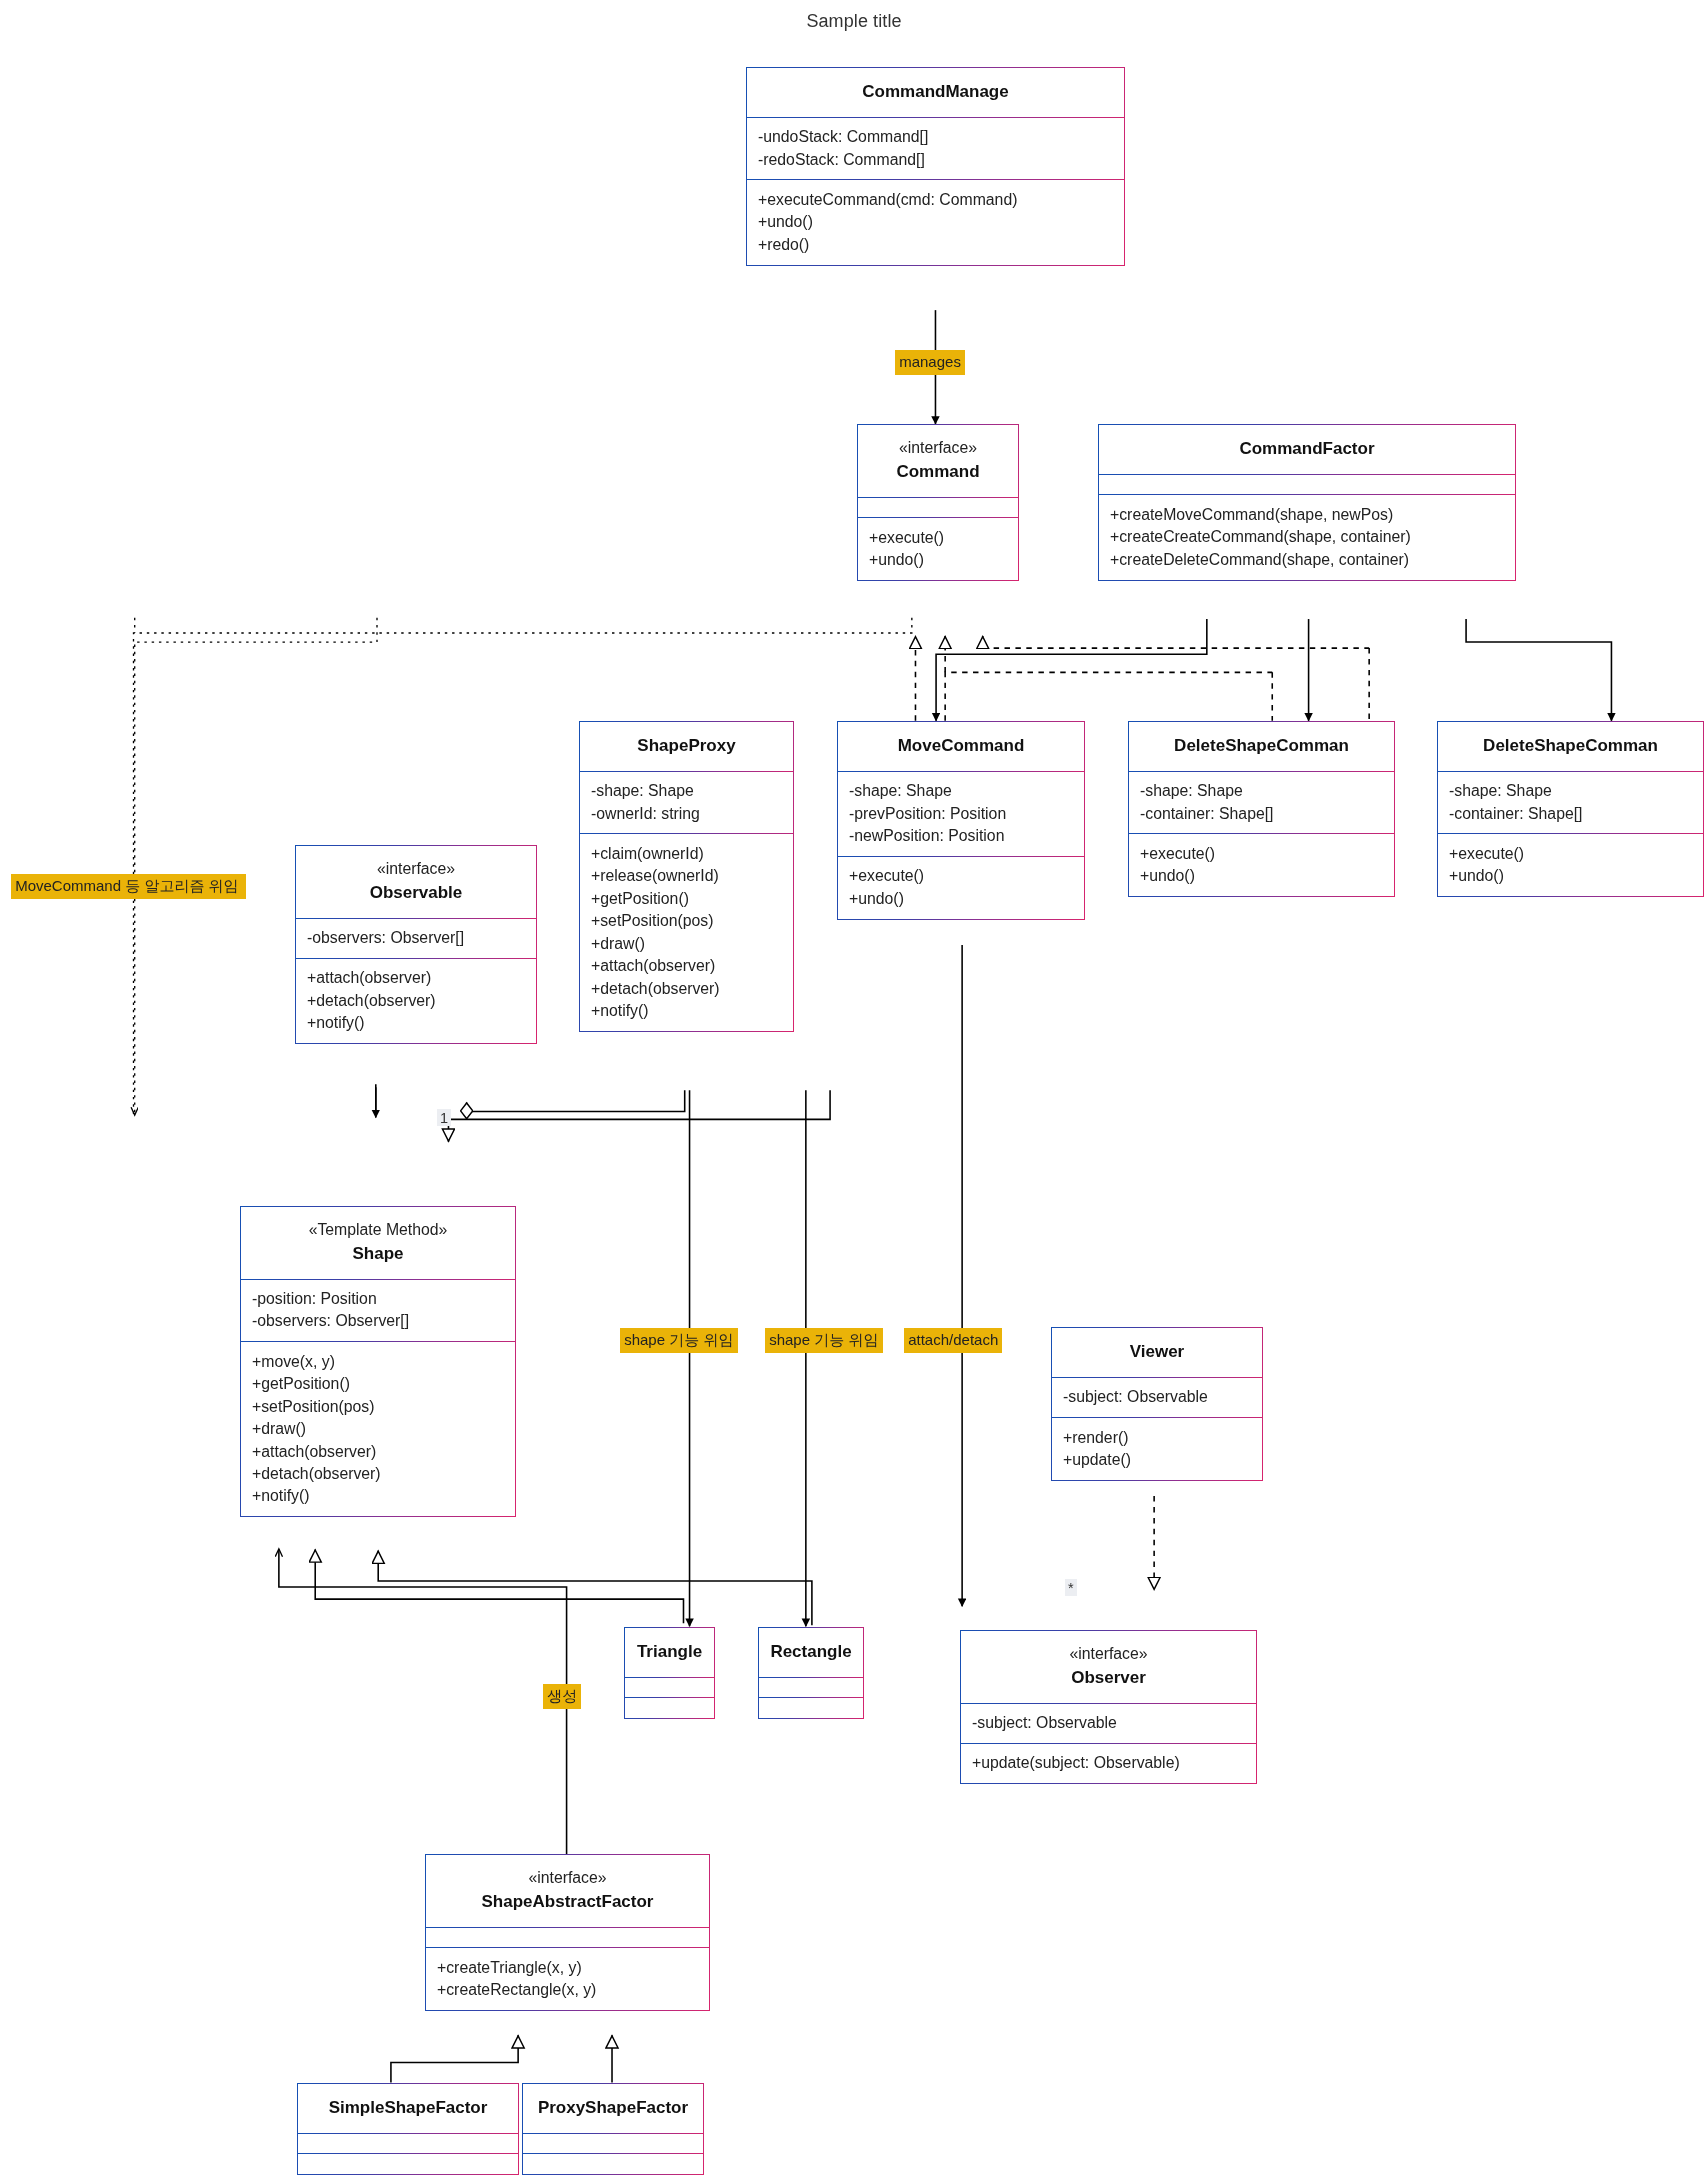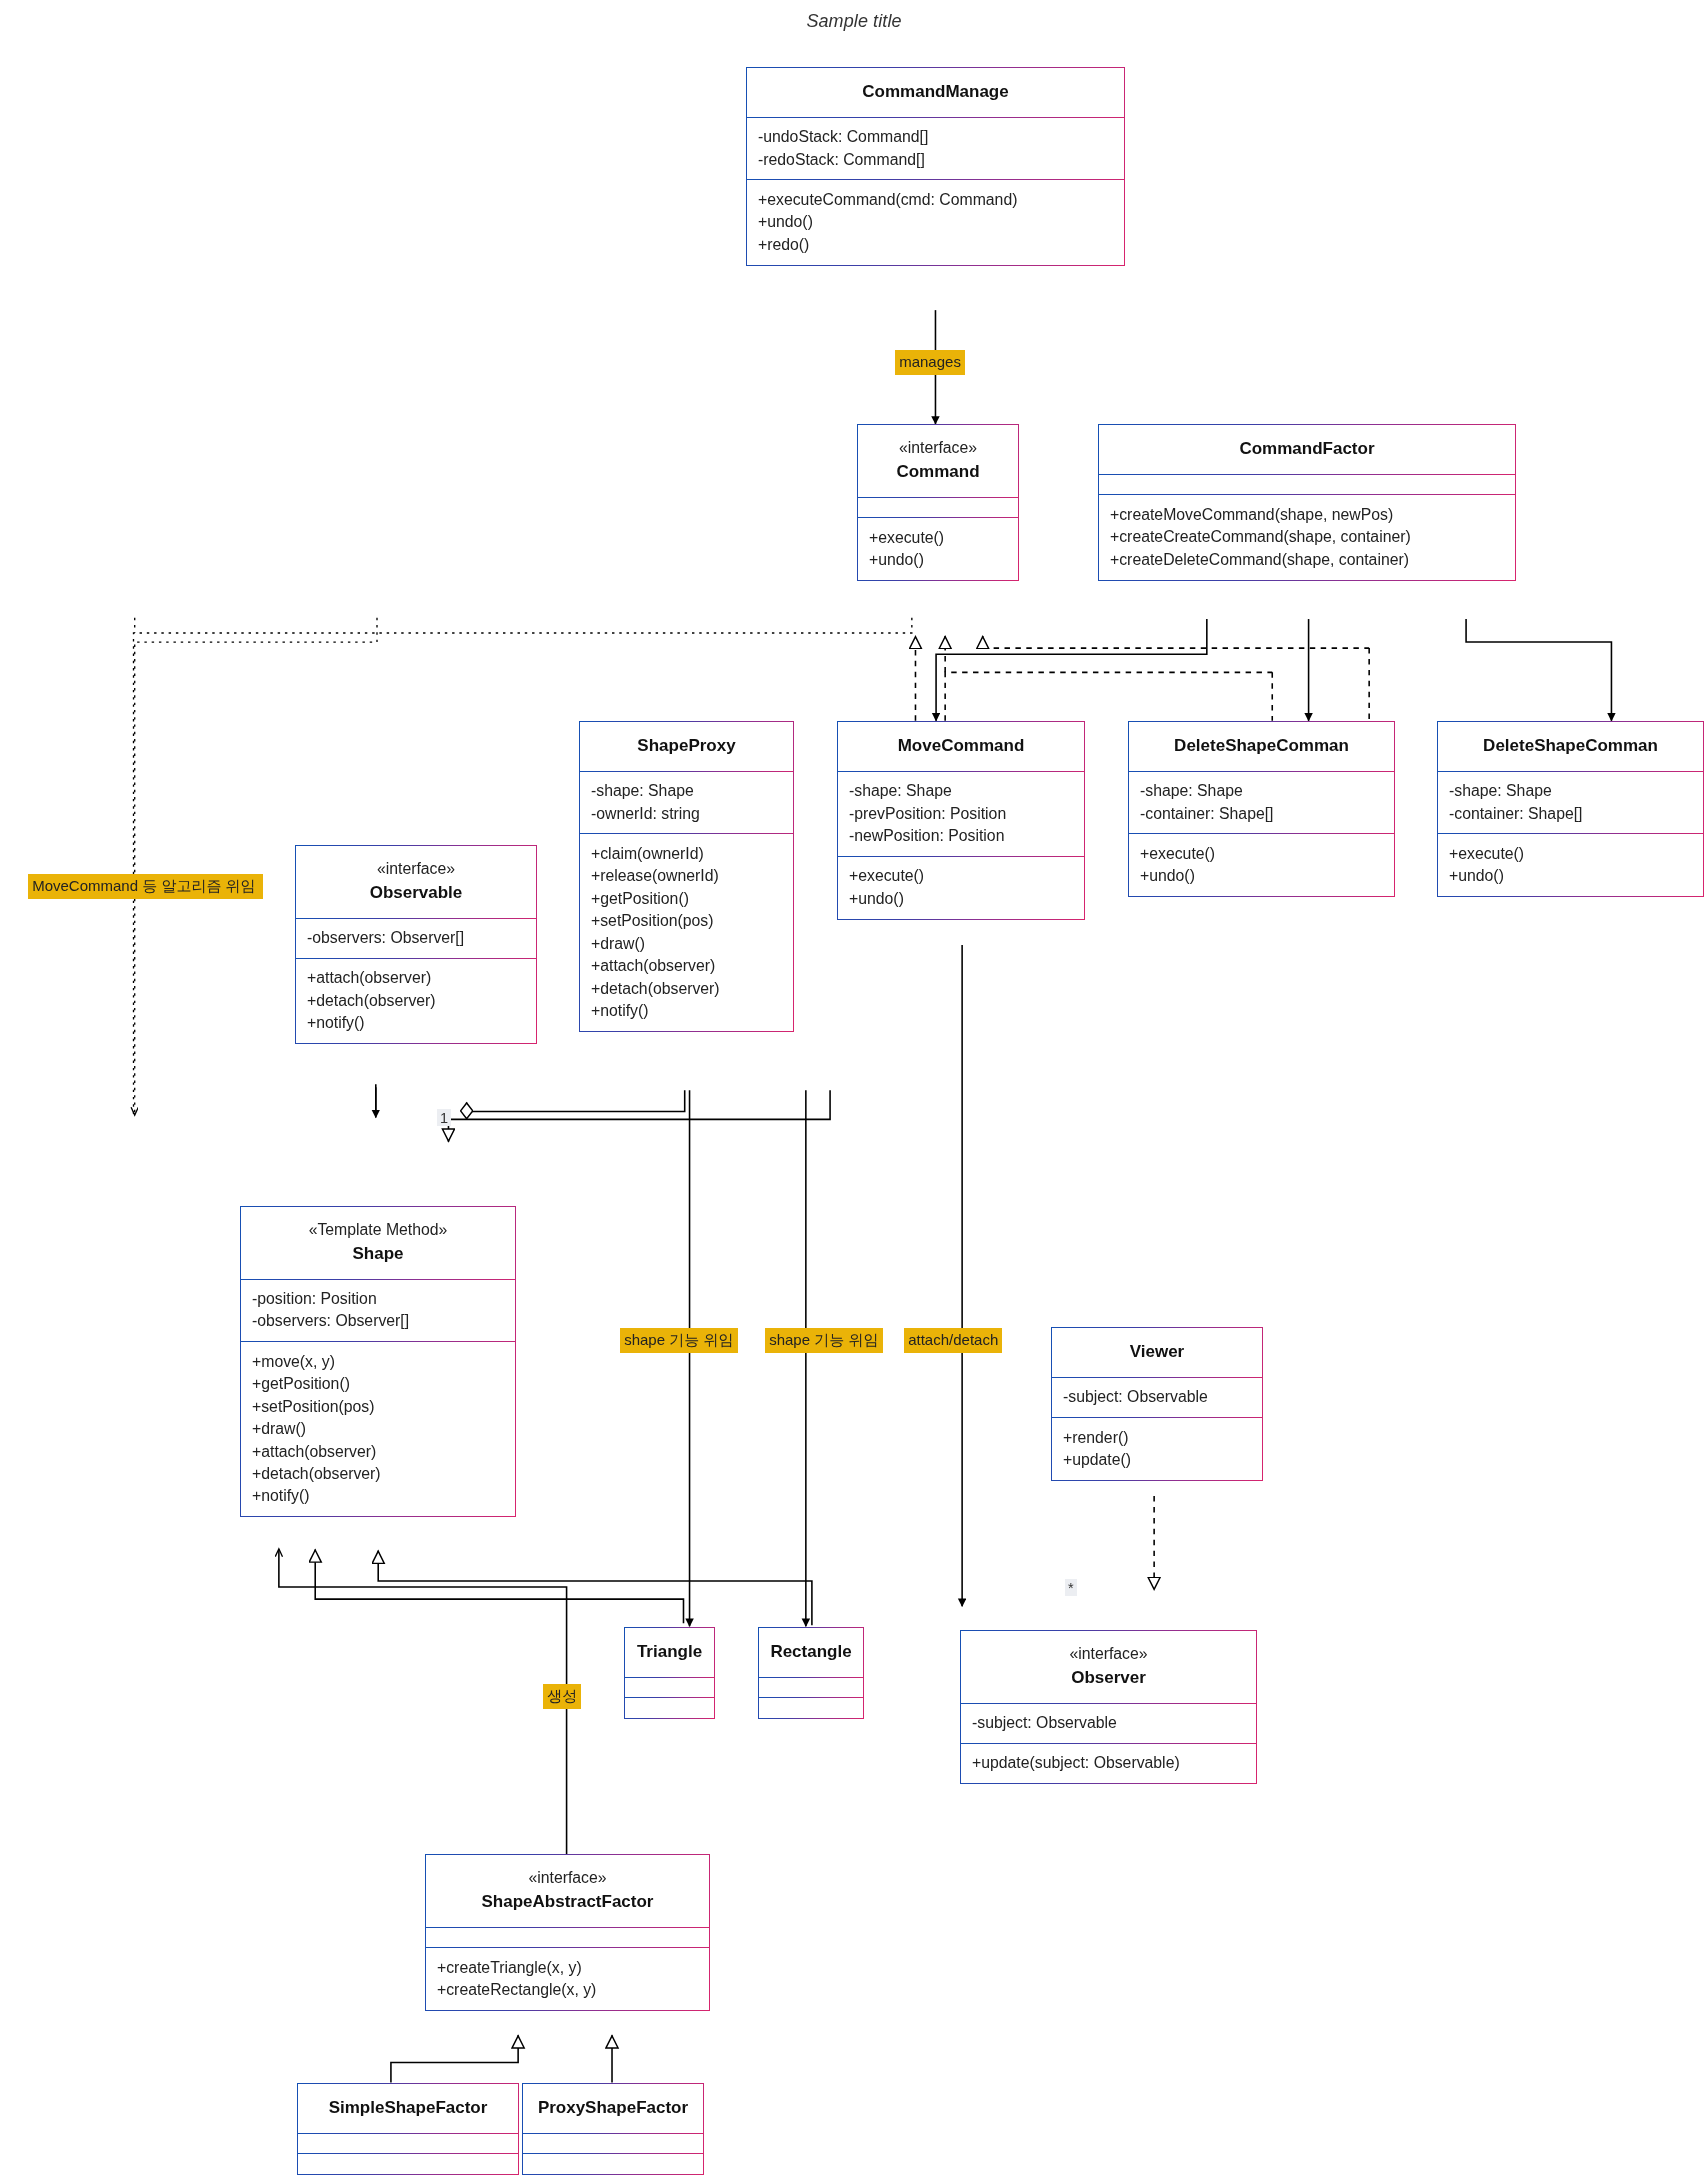--- a/index.html
+++ b/index.html
@@ -15,21 +15,20 @@
 
   
   #diagram-title {
     position:absolute;
     left:0; top:11px;
     width:1708px;
     text-align:center;
     font-size:18px;
     color:#333333;
     letter-spacing:0.1px;
-    font-style:italic;
   }
 
   
   .uml {
     position:absolute;
     box-sizing:border-box;
     background:#ffffff;
     
     border:1.8px solid;
     border-image: linear-gradient(100deg,#1550b4 0%, #3c3fa8 35%, #8e2f92 62%, #d8246d 100%) 1;
@@ -355,21 +354,21 @@
   <div class="uml" style="left:522px; top:2083px; width:182px;">
     <div class="sec hdr">
       <div class="cname">ProxyShapeFactor</div>
     </div>
     <div class="sec div-top empty"></div>
     <div class="sec div-top empty"></div>
   </div>
 
   <div class="elabel" style="left:895px; top:350px;">manages</div>
 
-  <div class="elabel wrap" style="left:11px; top:874px; width:235px; text-align:left;margin-left:17px;">MoveCommand 등 알고리즘 위임</div>
+  <div class="elabel wrap" style="left:11px; top:874px; width:235px; text-align:left;">MoveCommand 등 알고리즘 위임</div>
 
   <div class="elabel" style="left:620px; top:1328px;">shape 기능 위임</div>
 
   <div class="elabel" style="left:765px; top:1328px;">shape 기능 위임</div>
 
   <div class="elabel" style="left:904px; top:1328px;">attach/detach</div>
 
   <div class="elabel" style="left:543px; top:1684px;">생성</div>
 
   <div class="mult" style="left:437px; top:1109px;">1</div>

